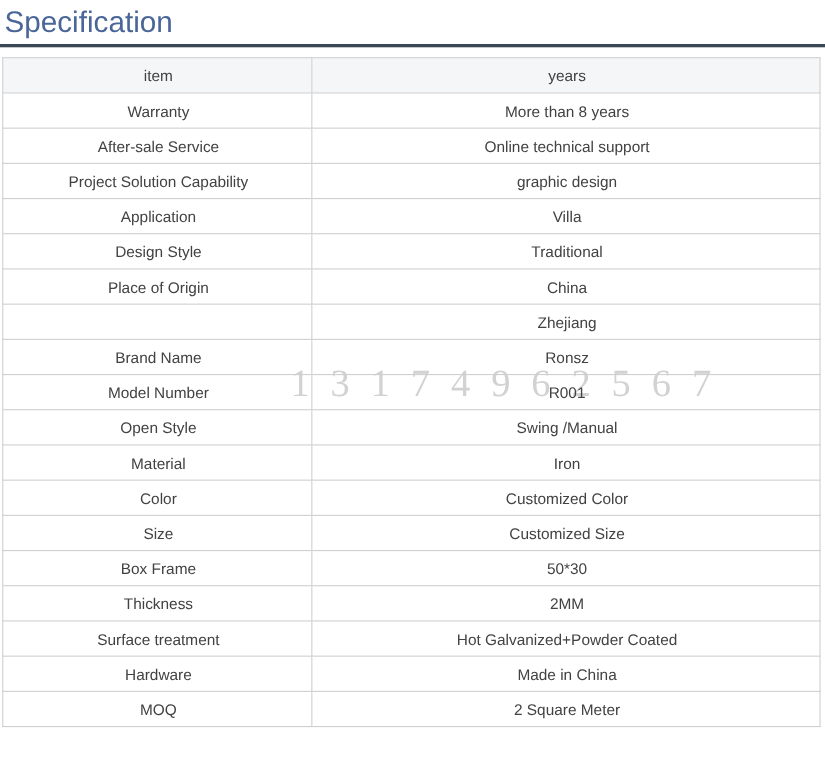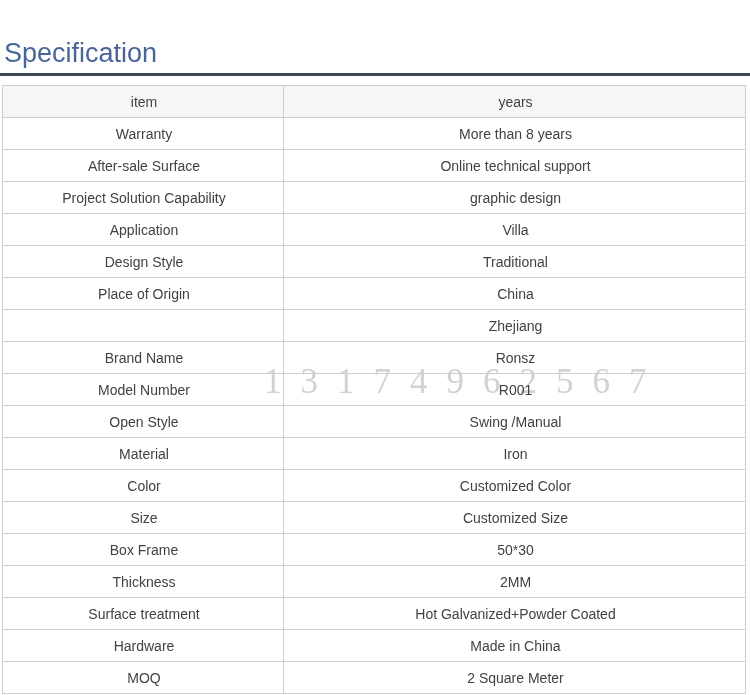--- a/index.html
+++ b/index.html
@@ -11,21 +11,20 @@
     width: 750px;
     height: 695px;
     position: relative;
     overflow: hidden;
     font-family: "Liberation Sans", sans-serif;
   }
   .page {
     position: relative;
     width: 750px;
     height: 497px;
-    margin-top: 33px;
   }
   .section-title {
     margin: 0;
     padding: 2px 0 0 4px;
     font-size: 27px;
     line-height: 36px;
     font-weight: 400;
     color: #4a6699;
   }
   .title-underline {
@@ -98,21 +97,21 @@
         <th>years</th>
       </tr>
     </thead>
     <tbody id="spec-body">
     <tr>
       <td>Warranty</td>
       <td>More than 8 years</td>
     </tr>
 
     <tr>
-      <td>After-sale Surface</td>
+      <td>After-sale Service</td>
       <td>Online technical support</td>
     </tr>
 
     <tr>
       <td>Project Solution Capability</td>
       <td>graphic design</td>
     </tr>
 
     <tr>
       <td>Application</td>

